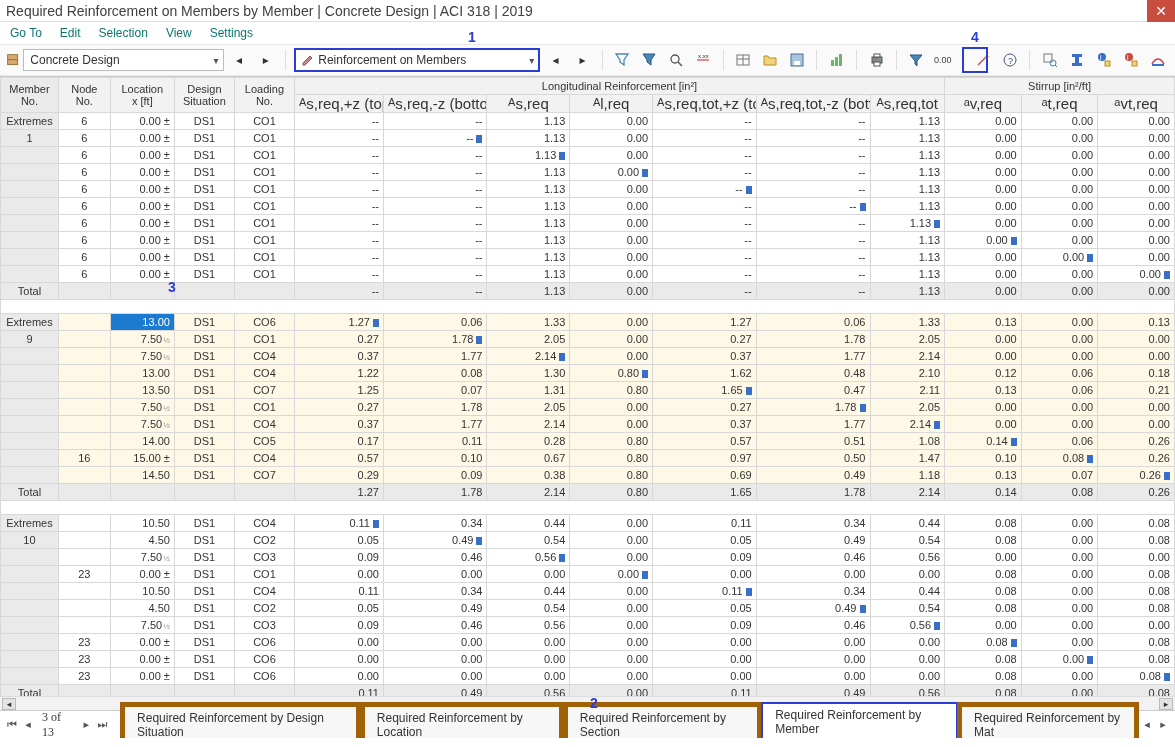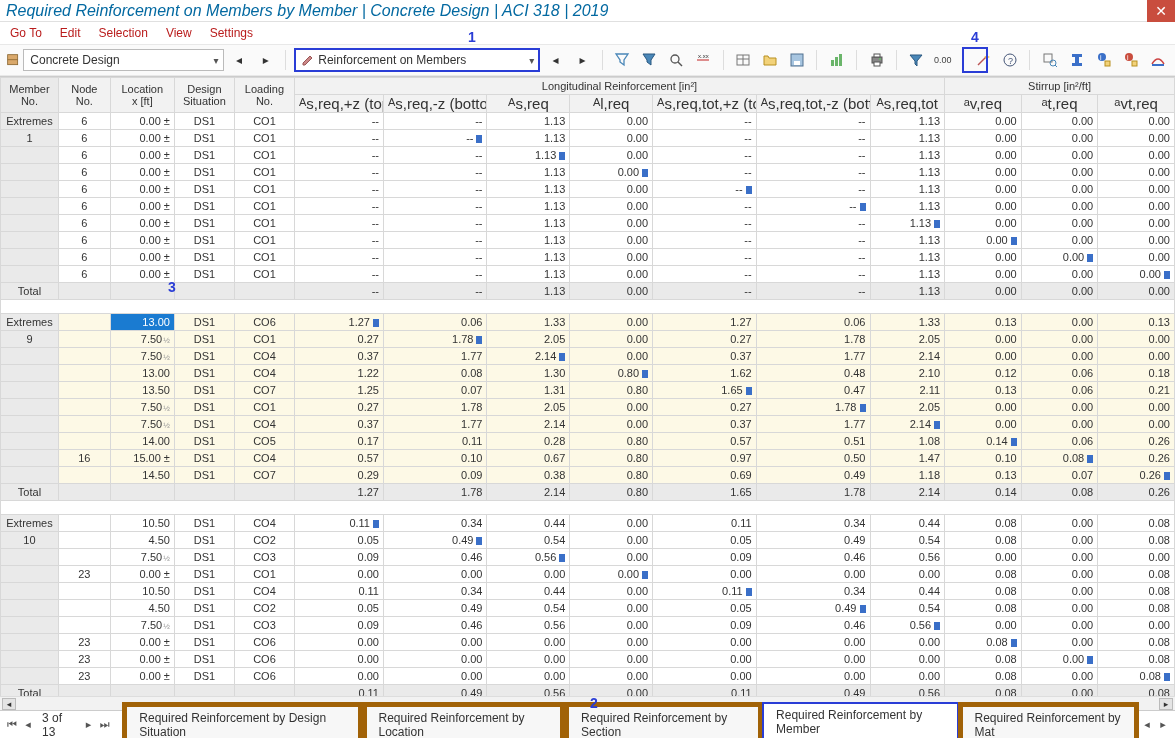--- a/index.html
+++ b/index.html
@@ -11,36 +11,36 @@
     background: #fff;
     user-select: none;
   }
   .titlebar {
     display: flex;
     align-items: center;
     height: 22px;
     border-bottom: 1px solid #e0e0e0;
     padding: 0 0 0 6px;
   }
-  .titlebar-text { flex: 1; font-size: 16px; color: #0369a1; font-style: italic; }
+  .titlebar-text { flex: 1; font-size: 14px; color: #404040; }
   .titlebar-close {
     width: 28px; height: 22px;
     background: #c94d3e;
     color: #fff;
     display: flex; align-items: center; justify-content: center;
     font-size: 14px;
     cursor: pointer;
   }
   .menubar {
     display: flex;
     align-items: center;
     padding: 4px 10px;
     gap: 18px;
     font-size: 12px;
-    color: #b91c1c;
+    color: #0f766e;
   }
   .menubar > span { cursor: pointer; }
   .toolbar-row {
     display: flex;
     align-items: center;
     padding: 2px 6px;
     gap: 4px;
     border-top: 1px solid #e8e8e8;
     border-bottom: 1px solid #e8e8e8;
     height: 32px;
@@ -135,21 +135,21 @@
     align-items:center;
     height:28px;
     gap:0;
     padding:0 4px;
     position:relative;
   }
   .nav-btn {
     width:18px; height:20px; display:inline-flex; align-items:center; justify-content:center;
     cursor:pointer; color:#555; font-size:11px;
   }
-  .page-indicator { padding: 0 6px; font-size:12px; color:#333;}
+  .page-indicator { padding: 0 6px; font-size:12px; color:#333;font-family:Liberation Serif, serif;}
   .tab {
     padding: 4px 12px;
     border:5px solid #a16207;
     background:#f7f7f7;
     margin-left:-1px;
     font-size:12px;
     cursor:pointer;
     color:#333;
   }
   .tab.active {

